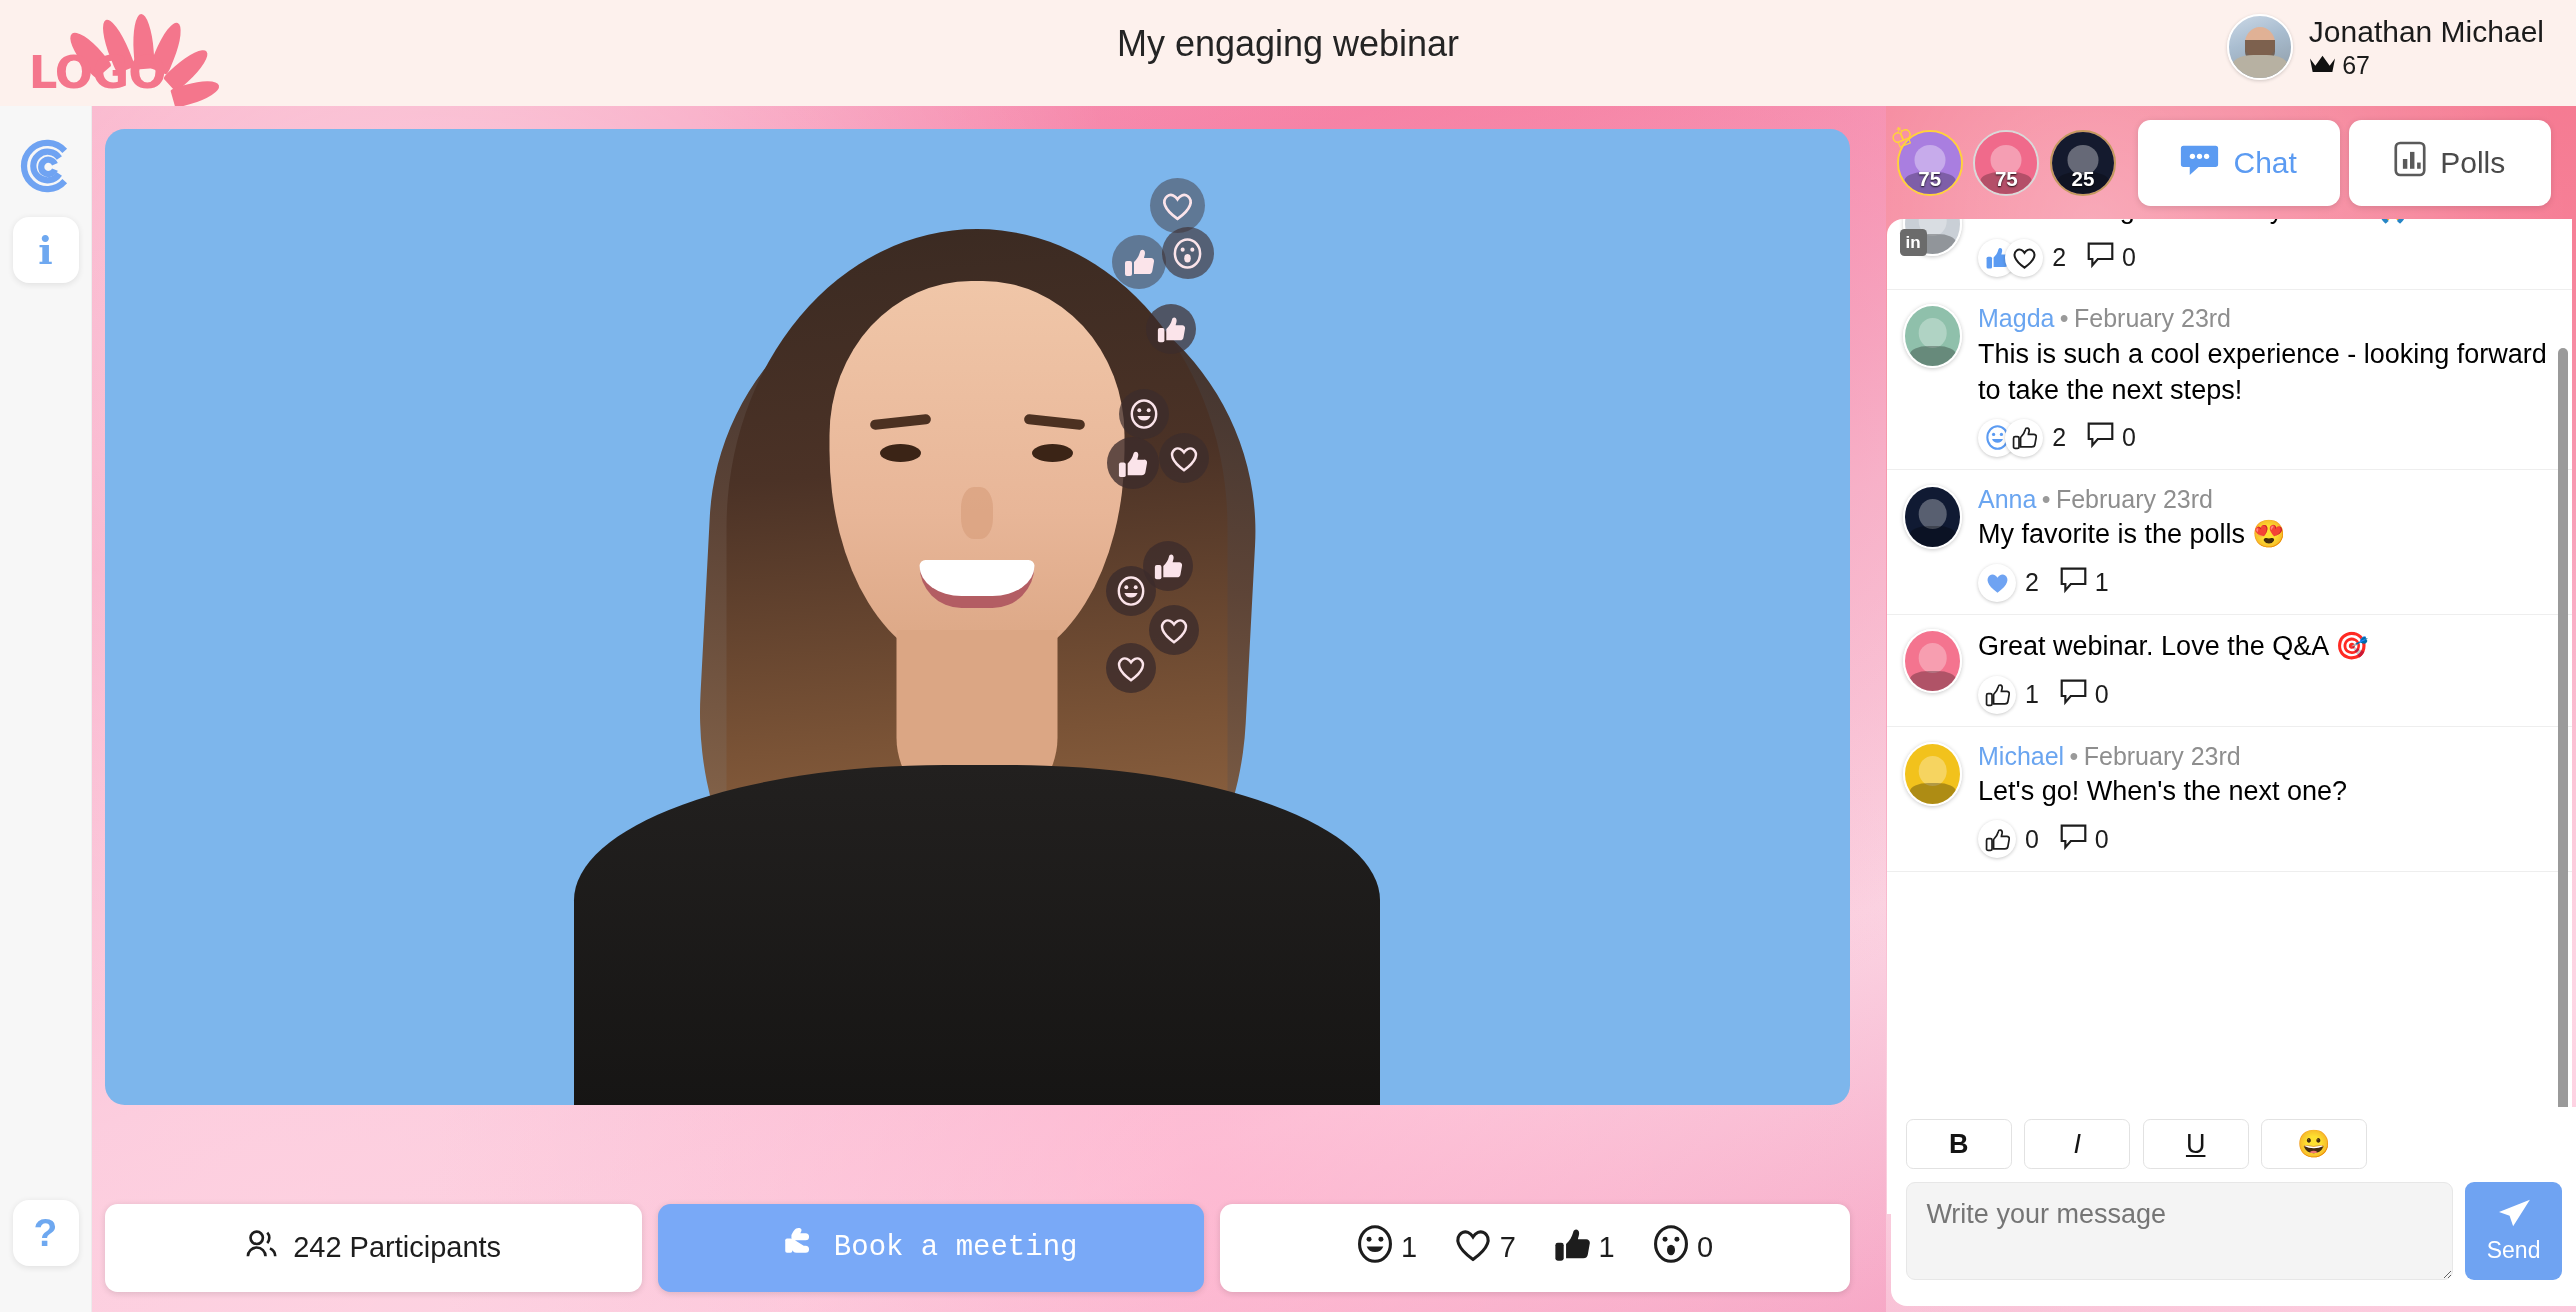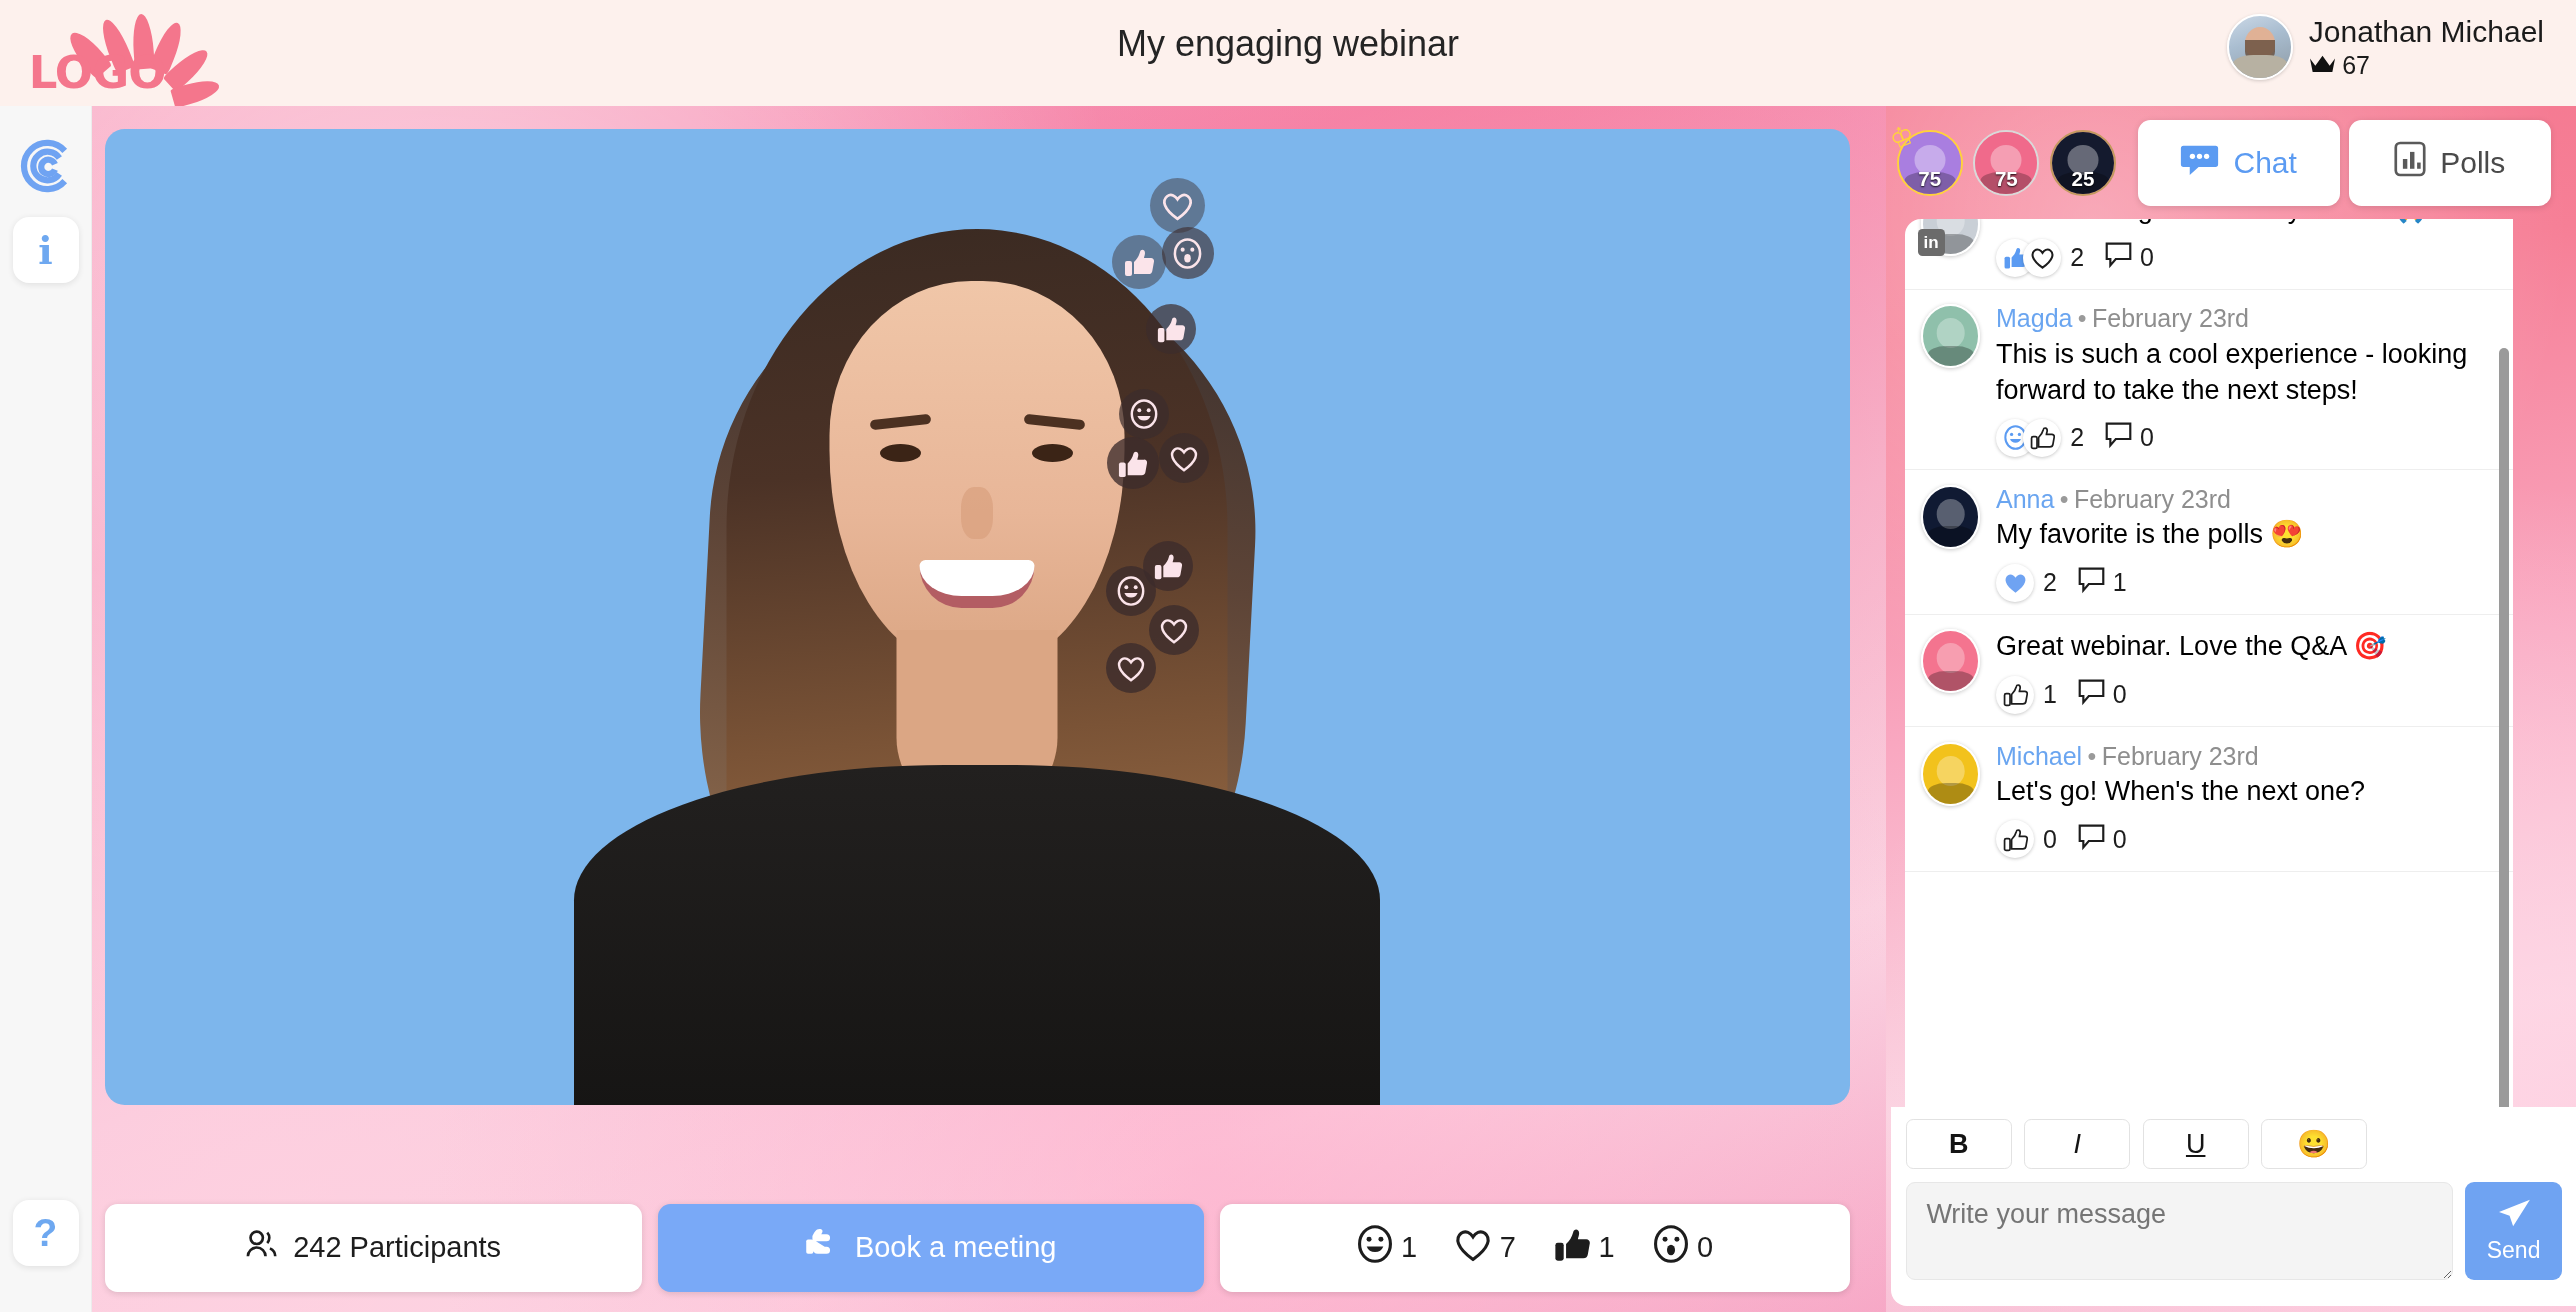--- a/index.html
+++ b/index.html
@@ -151,21 +151,21 @@
   .ctrl {
     background:#ffffff; border-radius: 12.5px;
     display:flex; align-items:center; justify-content:center;
     font-size: 29px; color:#1d1d1d; gap: 14.3px;
     box-shadow: 0 1.8px 6.3px rgba(0,0,0,0.12);
   }
   .ctrl-participants { width: 537px; }
   .ctrl-book {
     width: 546px; background:#79a9f7; color:#ffffff;
     border-radius: 12.5px; display:flex;align-items:center;justify-content:center;
-    font-size:29px; gap:14.3px; box-shadow: 0 1.8px 6.3px rgba(0,0,0,0.12);
+    font-size:29px; gap:14.3px; box-shadow: 0 1.8px 6.3px rgba(0,0,0,0.12); font-family: Liberation Mono, monospace;
   }
   .ctrl-reactions { flex: 1; gap: 5.4px; padding: 0 23px; }
   .rx { display:flex; align-items:center; gap: 7.2px; margin: 0 16px; font-size: 29px;}
 
   
   .chatwrap {
     position:absolute; right: 0; top: 106px; width: 690px; height: 1207px;
     background:
       radial-gradient(circle at 30% 10%, rgba(255,255,255,0.35) 0%, rgba(255,255,255,0) 40%),
       radial-gradient(circle at 85% 85%, rgba(255,215,230,0.85) 0%, rgba(255,215,230,0) 55%),
@@ -195,21 +195,21 @@
   .tab {
     background:#ffffff; border-radius: 12.5px;
     display:flex; align-items:center; justify-content:center; gap: 14.3px;
     font-size: 30px; height: 86px;
     box-shadow: 0 1.8px 6.3px rgba(0,0,0,0.12);
   }
   .tab-chat { width: 202px; color:#5b9bf2; margin-left: 12.5px; }
   .tab-polls { width: 202px; color:#4a4a4a; }
 
   .chat-body {
-    position:absolute; left: 19px; top: 113px; width: 608px; height: 995px;
+    position:absolute; left: 1px; top: 113px; width: 685px; height: 995px;
     background:#ffffff; border-radius: 16px 0 0 0;
     overflow: hidden;
   }
   .msg {
     display:flex; gap: 16px; padding: 14.3px 23px 12.5px 16px;
     border-bottom: 0.9px solid #eeeeee;
   }
   .mav { width: 59px; height: 64px; border-radius: 50%; flex:0 0 auto;
     position:relative; overflow:visible; border:2.7px solid #fff;
     box-shadow: 0 0.9px 4.5px rgba(0,0,0,.22);}

